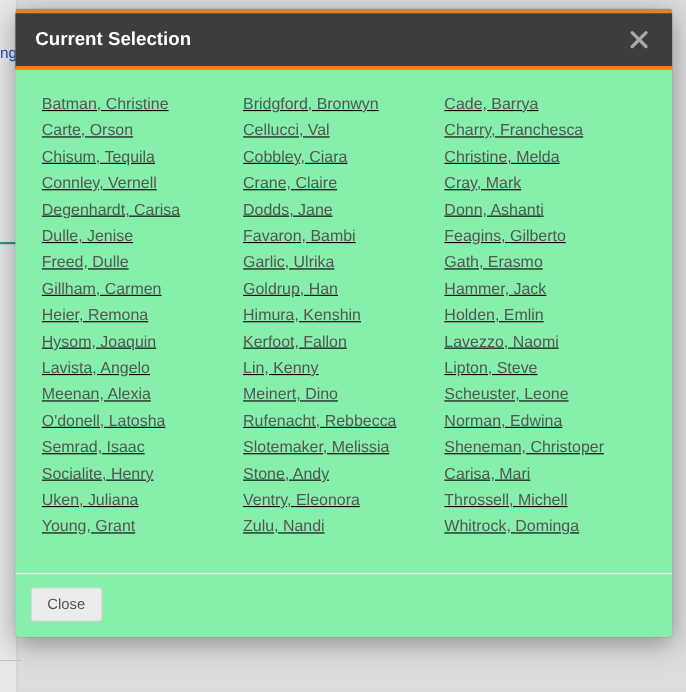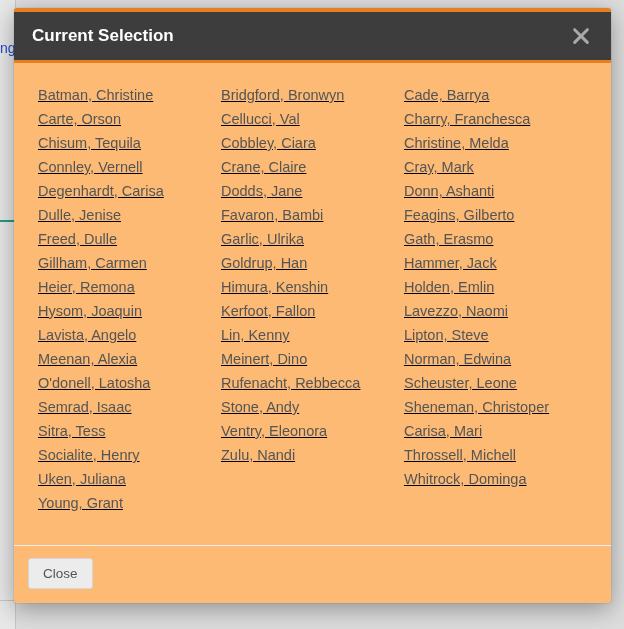--- a/index.html
+++ b/index.html
@@ -24,21 +24,21 @@
 
     .overlay {
       position: absolute; inset: 0;
       background: rgba(0,0,0,0.04);
     }
 
     .modal {
       position: absolute;
       top: 8px; left: 14px;
       width: 597px;
-      background: #fdba74;
+      background: #86efac;
       border-top: 4px solid #e67e22;
       border-radius: 3px;
       box-shadow: 0 6px 24px rgba(0,0,0,0.35), 0 0 0 1px rgba(0,0,0,0.05);
       display: flex; flex-direction: column;
     }
     .modal-header {
       background: #3d3d3d;
       color: #fff;
       padding: 14px 18px;
       border-bottom: 3px solid #e67e22;
@@ -123,57 +123,57 @@
             <div class="name">Degenhardt, Carisa</div>
             <div class="name">Dulle, Jenise</div>
             <div class="name">Freed, Dulle</div>
             <div class="name">Gillham, Carmen</div>
             <div class="name">Heier, Remona</div>
             <div class="name">Hysom, Joaquin</div>
             <div class="name">Lavista, Angelo</div>
             <div class="name">Meenan, Alexia</div>
             <div class="name">O'donell, Latosha</div>
             <div class="name">Semrad, Isaac</div>
-            <div class="name">Sitra, Tess</div>
             <div class="name">Socialite, Henry</div>
             <div class="name">Uken, Juliana</div>
             <div class="name">Young, Grant</div>
           </div>
           <div class="col">
             <div class="name">Bridgford, Bronwyn</div>
             <div class="name">Cellucci, Val</div>
             <div class="name">Cobbley, Ciara</div>
             <div class="name">Crane, Claire</div>
             <div class="name">Dodds, Jane</div>
             <div class="name">Favaron, Bambi</div>
             <div class="name">Garlic, Ulrika</div>
             <div class="name">Goldrup, Han</div>
             <div class="name">Himura, Kenshin</div>
             <div class="name">Kerfoot, Fallon</div>
             <div class="name">Lin, Kenny</div>
             <div class="name">Meinert, Dino</div>
             <div class="name">Rufenacht, Rebbecca</div>
+            <div class="name">Slotemaker, Melissia</div>
             <div class="name">Stone, Andy</div>
             <div class="name">Ventry, Eleonora</div>
             <div class="name">Zulu, Nandi</div>
           </div>
           <div class="col">
             <div class="name">Cade, Barrya</div>
             <div class="name">Charry, Franchesca</div>
             <div class="name">Christine, Melda</div>
             <div class="name">Cray, Mark</div>
             <div class="name">Donn, Ashanti</div>
             <div class="name">Feagins, Gilberto</div>
             <div class="name">Gath, Erasmo</div>
             <div class="name">Hammer, Jack</div>
             <div class="name">Holden, Emlin</div>
             <div class="name">Lavezzo, Naomi</div>
             <div class="name">Lipton, Steve</div>
+            <div class="name">Scheuster, Leone</div>
             <div class="name">Norman, Edwina</div>
-            <div class="name">Scheuster, Leone</div>
             <div class="name">Sheneman, Christoper</div>
             <div class="name">Carisa, Mari</div>
             <div class="name">Throssell, Michell</div>
             <div class="name">Whitrock, Dominga</div>
           </div>
         </div>
     </div>
 
     <div class="modal-footer">
       <button class="btn">Close</button>

